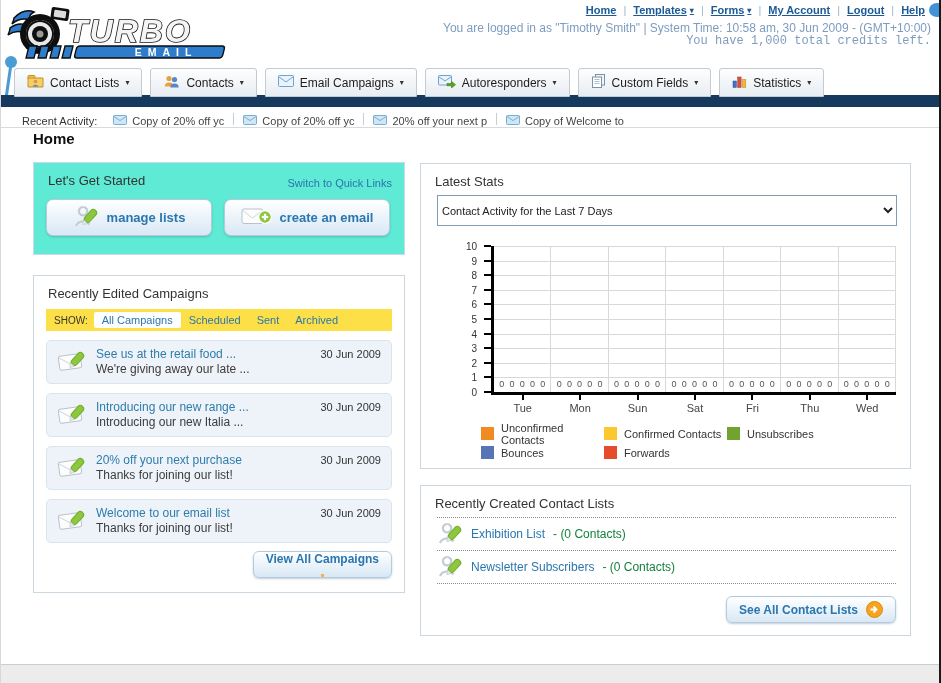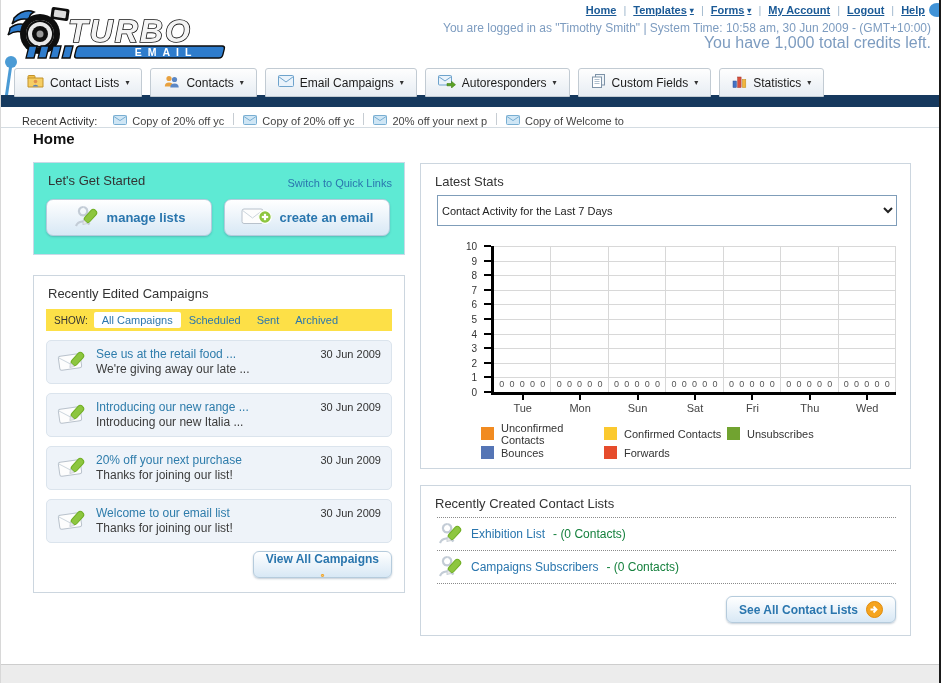--- a/index.html
+++ b/index.html
@@ -12,21 +12,21 @@
   
   .logo{position:absolute;left:4px;top:2px;}
   .pin{position:absolute;left:0;top:52px;}
   .help-dot{position:absolute;left:929px;top:3px;width:16px;height:14px;border-radius:50%;background:#4193d7;}
   .top-links{position:absolute;top:4px;right:16px;font-size:11px;display:flex;align-items:center;gap:7px;}
   .top-links a{color:#1b5a96;font-weight:bold;text-decoration:underline;cursor:pointer;
         display:inline-flex;align-items:center;gap:3px;white-space:nowrap;}
   .caret{font-size:8px;color:#1b5a96;text-decoration:none;}
   .sep{color:#9db6cc;}
   .login-info{position:absolute;top:21px;right:10px;font-size:12px;color:#7d9cc0;}
-  .credits-info{position:absolute;top:34px;right:10px;font-size:16px;color:#7d9cc0;}
+  .credits-info{position:absolute;top:34px;right:10px;font-size:12px;color:#7d9cc0;font-family:Liberation Mono, monospace;}
   
   .tabs{position:absolute;left:14px;top:68px;display:flex;gap:8px;z-index:2;}
   .tab{height:27px;display:flex;align-items:center;gap:6px;padding:0 12px;
        background:linear-gradient(#fefefe,#e7edf3);border:1px solid #c2cbd3;
        border-radius:3px 3px 0 0;font-size:12px;color:#1c1c1c;cursor:pointer;white-space:nowrap;}
   .tab .caret{color:#333;}
   .navy-bar{position:absolute;left:0;top:95px;width:941px;height:12px;background:#16395e;}
   
   .activity-bar{position:absolute;left:0;top:107px;width:941px;height:21px;background:#fff;
        border-bottom:1px solid #d4dce2;display:flex;align-items:flex-end;padding-left:22px;
@@ -515,21 +515,21 @@
         <div class="dotted"></div>
         <div class="list-item">
           <span><svg width="26" height="26" viewBox="0 0 26 26">
               <path d="M10 4 a4.2 4.2 0 1 0 0.2 0" fill="none" stroke="#c3ccd6" stroke-width="2.2"></path>
               <path d="M3 23 a7.5 6.5 0 0 1 13.5 -1.5" fill="none" stroke="#c3ccd6" stroke-width="2.2"></path>
               <g transform="rotate(42 16 15)">
                 <rect x="12.5" y="5" width="6.5" height="15" rx="3" fill="#8dc63f" stroke="#6fae21"></rect>
                 <path d="M13 20 l2.8 4 2.8 -4 z" fill="#e8e8e8" stroke="#b9c2cc" stroke-width="0.6"></path>
               </g>
             </svg></span>
-          <a class="list-name">Campaigns Subscribers</a>
+          <a class="list-name">Newsletter Subscribers</a>
           <span class="list-count"> - (0 Contacts)</span>
         </div>
         <div class="dotted"></div>
       </div>
     <button class="btn see-all">
       <span>See All Contact Lists</span>
       <svg width="17" height="17" viewBox="0 0 17 17">
         <circle cx="8.5" cy="8.5" r="8" fill="#f5a41f" stroke="#e08b0a"></circle>
         <path d="M4.5 8.5 h5 M7.5 5.5 l3 3 -3 3" stroke="#fff" stroke-width="1.8" fill="none"></path>
       </svg>

